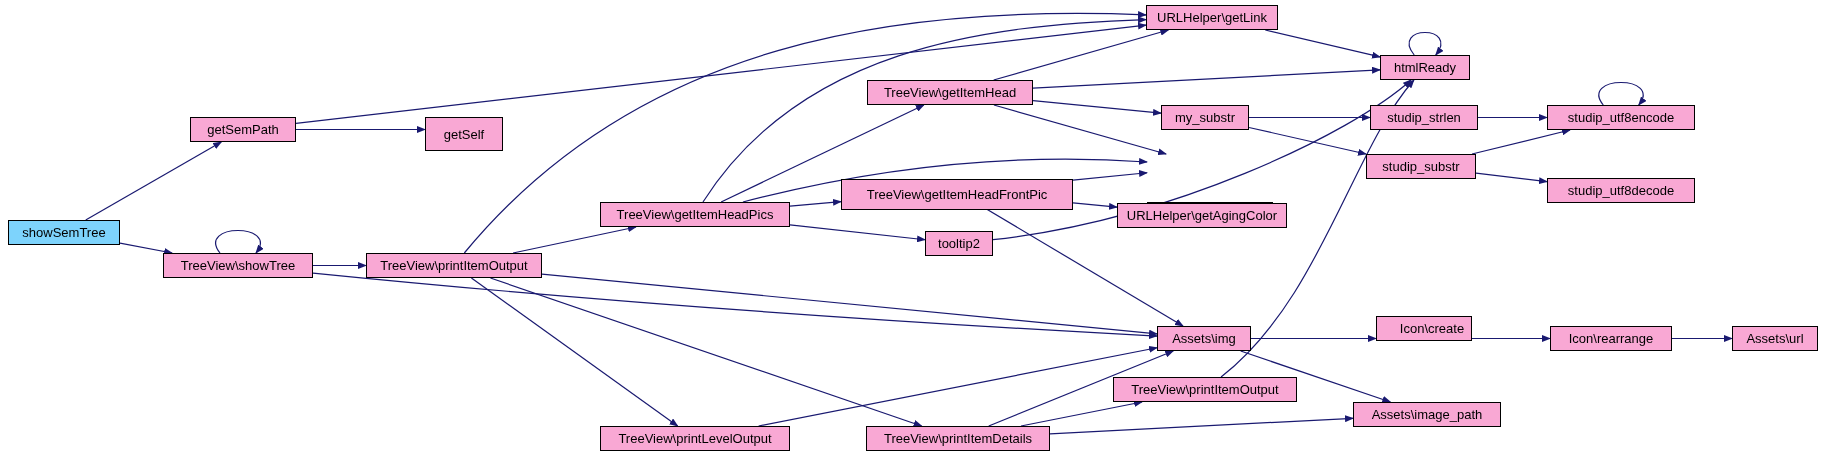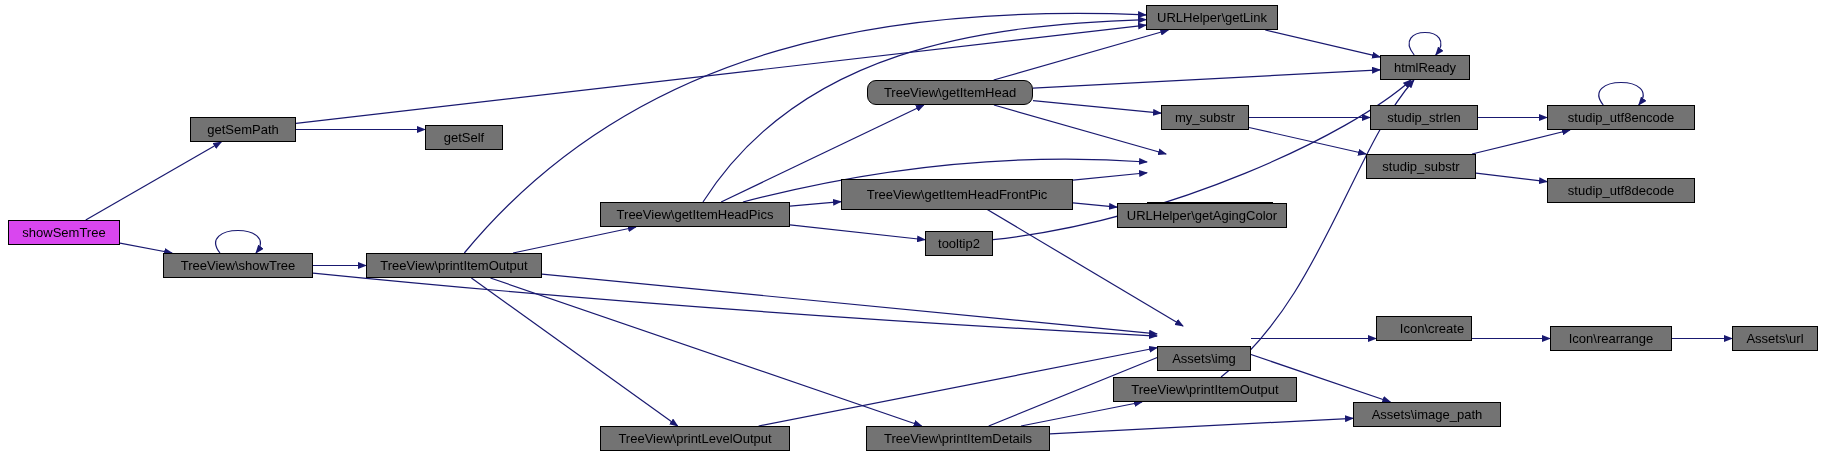--- a/index.html
+++ b/index.html
@@ -13,32 +13,32 @@
   }
   .edges-layer {
     position: absolute;
     left: 0; top: 0;
     width: 1824px; height: 468px;
   }
   .node {
     position: absolute;
     box-sizing: border-box;
     border: 1px solid #000000;
-    background: #737373;
+    background: #f9a8d4;
     color: #000000;
     font-size: 13px;
     line-height: 1;
     display: flex;
     align-items: center;
     justify-content: center;
     white-space: nowrap;
     cursor: pointer;
     z-index: 2;
   }
-  .node.highlight { background: #d946ef; }
+  .node.highlight { background: #7dd3fc; }
 </style>
 </head>
 <body>
 
 <div class="stage">
   <svg class="edges-layer" width="1824" height="468" viewBox="0 0 1824 468" xmlns="http://www.w3.org/2000/svg">
       <defs>
         <marker id="arrow" markerWidth="9" markerHeight="7" refX="8" refY="3.5" orient="auto" markerUnits="userSpaceOnUse">
           <path d="M0,0 L9,3.5 L0,7 Z" fill="#191970"></path>
         </marker>
@@ -82,37 +82,37 @@
       <path d="M 1672,338.5 L 1732,338.5" fill="none" stroke="#191970" stroke-width="1.2" marker-end="url(#arrow)"></path>
       <path d="M 758.625,426 L 1157,347.7337917485265" fill="none" stroke="#191970" stroke-width="1.2" marker-end="url(#arrow)"></path>
       <path d="M 1021.0102040816327,426 L 1141.9897959183672,402" fill="none" stroke="#191970" stroke-width="1.2" marker-end="url(#arrow)"></path>
       <path d="M 988.75,426 L 1173.25,351" fill="none" stroke="#191970" stroke-width="1.2" marker-end="url(#arrow)"></path>
       <path d="M 1050,433.79211087420043 L 1353,418.2867803837953" fill="none" stroke="#191970" stroke-width="1.2" marker-end="url(#arrow)"></path>
       <path d="M 1221.0614525139665,377 C 1320,300 1352,150 1413.939393939394,80" fill="none" stroke="#191970" stroke-width="1.2" marker-end="url(#arrow)"></path>
     </svg>
   <div>
       <div class="node highlight" style="left: 8px; top: 220px; width: 112px; height: 25px;">showSemTree</div>
       <div class="node" style="left: 190px; top: 117px; width: 106px; height: 25px;">getSemPath</div>
-      <div class="node" style="left: 425px; top: 125px; width: 78px; height: 25px;">getSelf</div>
+      <div class="node" style="left: 425px; top: 117px; width: 78px; height: 34px;">getSelf</div>
       <div class="node" style="left: 163px; top: 253px; width: 150px; height: 25px;">TreeView\showTree</div>
       <div class="node" style="left: 366px; top: 253px; width: 176px; height: 25px;">TreeView\printItemOutput</div>
       <div class="node" style="left: 600px; top: 202px; width: 190px; height: 25px;">TreeView\getItemHeadPics</div>
-      <div class="node" style="left: 867px; top: 80px; width: 166px; height: 25px; border-radius: 9px;">TreeView\getItemHead</div>
+      <div class="node" style="left: 867px; top: 80px; width: 166px; height: 25px;">TreeView\getItemHead</div>
       <div class="node" style="left: 841px; top: 179px; width: 232px; height: 31px;">TreeView\getItemHeadFrontPic</div>
       <div class="node" style="left: 925px; top: 231px; width: 68px; height: 25px;">tooltip2</div>
       <div class="node" style="left: 1146px; top: 5px; width: 132px; height: 25px;">URLHelper\getLink</div>
       <div class="node" style="left: 1380px; top: 55px; width: 90px; height: 25px;">htmlReady</div>
       <div class="node" style="left: 1161px; top: 105px; width: 88px; height: 25px;">my_substr</div>
       <div class="node" style="left: 1147px; top: 154px; width: 126px; height: 25px; margin-top: 48px;">TreeView\getSelf</div>
       <div class="node" style="left: 1117px; top: 203px; width: 170px; height: 25px;">URLHelper\getAgingColor</div>
       <div class="node" style="left: 1370px; top: 105px; width: 108px; height: 25px;">studip_strlen</div>
       <div class="node" style="left: 1366px; top: 154px; width: 110px; height: 25px;">studip_substr</div>
       <div class="node" style="left: 1547px; top: 105px; width: 148px; height: 25px;">studip_utf8encode</div>
       <div class="node" style="left: 1547px; top: 178px; width: 148px; height: 25px;">studip_utf8decode</div>
-      <div class="node" style="left: 1157px; top: 346px; width: 94px; height: 25px;">Assets\img</div>
+      <div class="node" style="left: 1157px; top: 326px; width: 94px; height: 25px;">Assets\img</div>
       <div class="node" style="left: 1376px; top: 316px; width: 96px; height: 25px; padding-left: 16px;">Icon\create</div>
       <div class="node" style="left: 1550px; top: 326px; width: 122px; height: 25px;">Icon\rearrange</div>
       <div class="node" style="left: 1732px; top: 326px; width: 86px; height: 25px;">Assets\url</div>
       <div class="node" style="left: 1113px; top: 377px; width: 184px; height: 25px;">TreeView\printItemOutput</div>
       <div class="node" style="left: 1353px; top: 402px; width: 148px; height: 25px;">Assets\image_path</div>
       <div class="node" style="left: 600px; top: 426px; width: 190px; height: 25px;">TreeView\printLevelOutput</div>
       <div class="node" style="left: 866px; top: 426px; width: 184px; height: 25px;">TreeView\printItemDetails</div>
     </div>
 </div>
 

